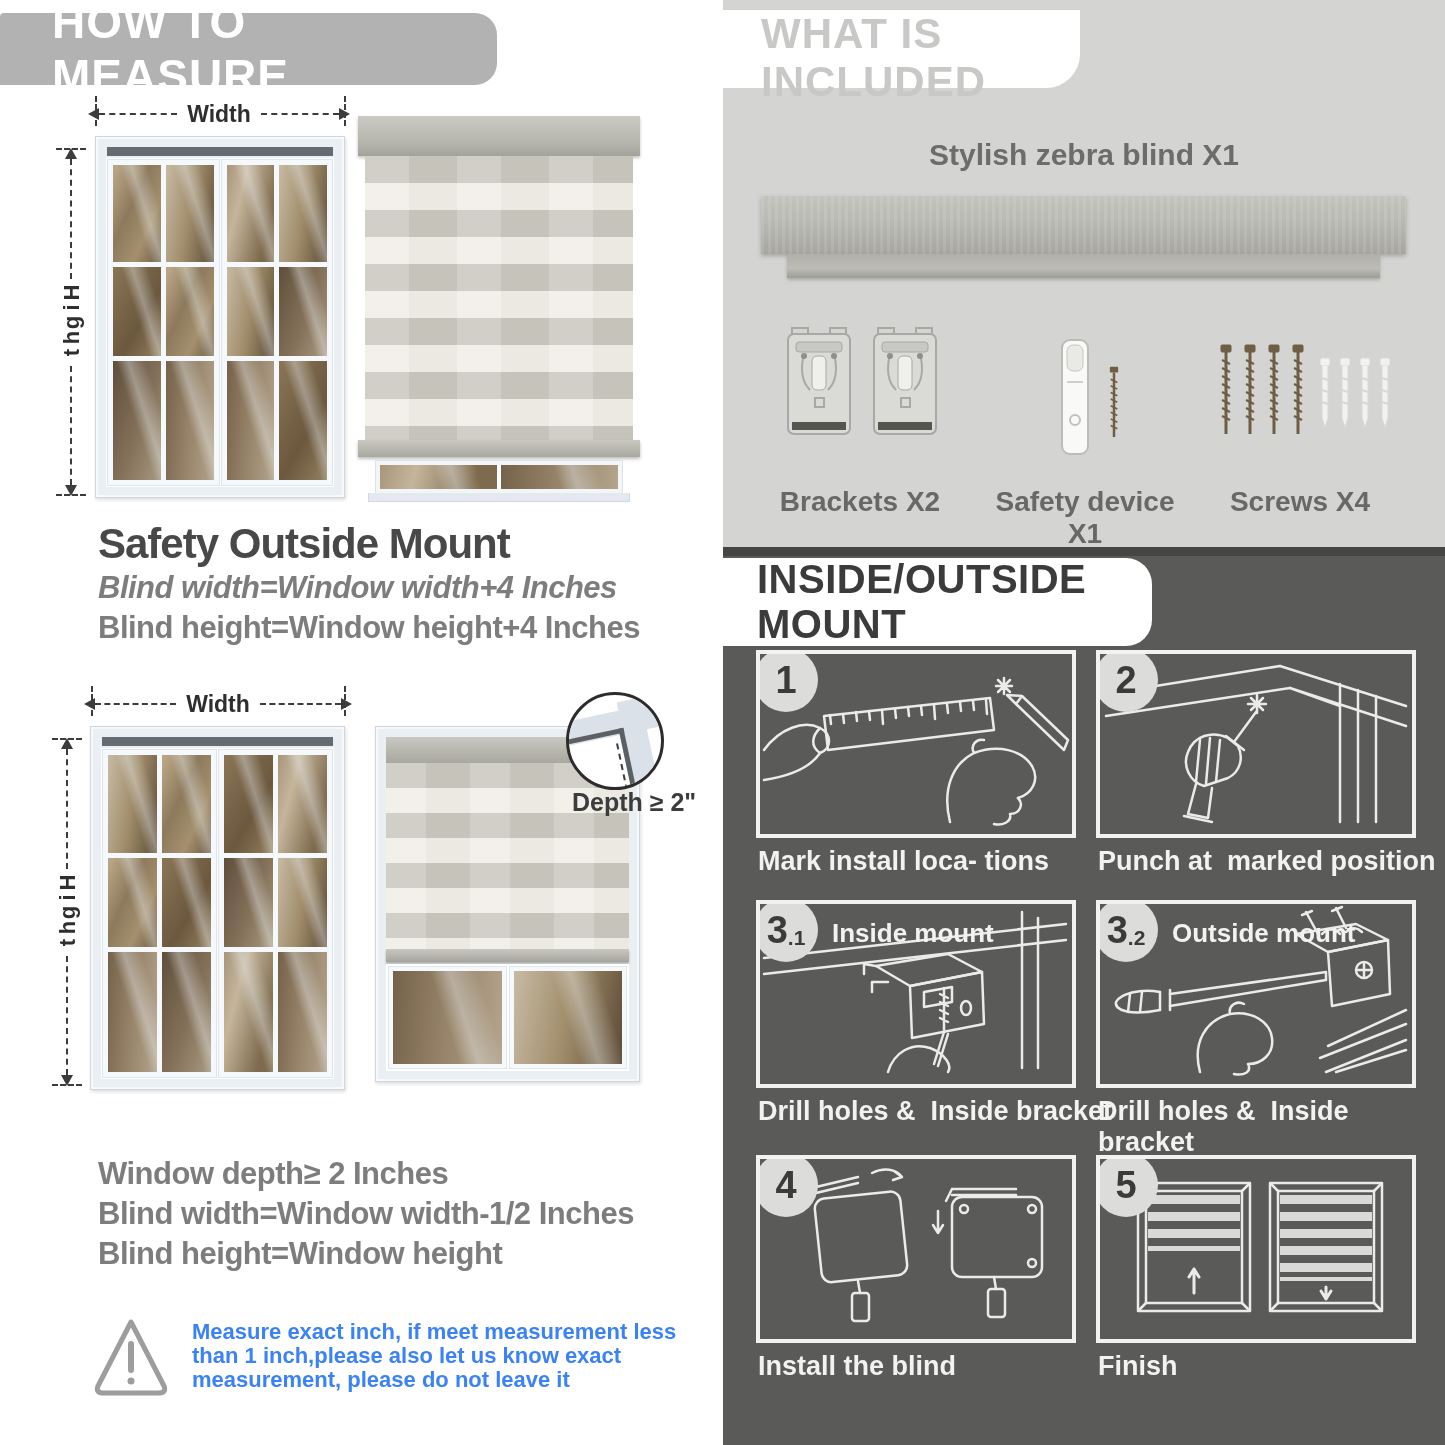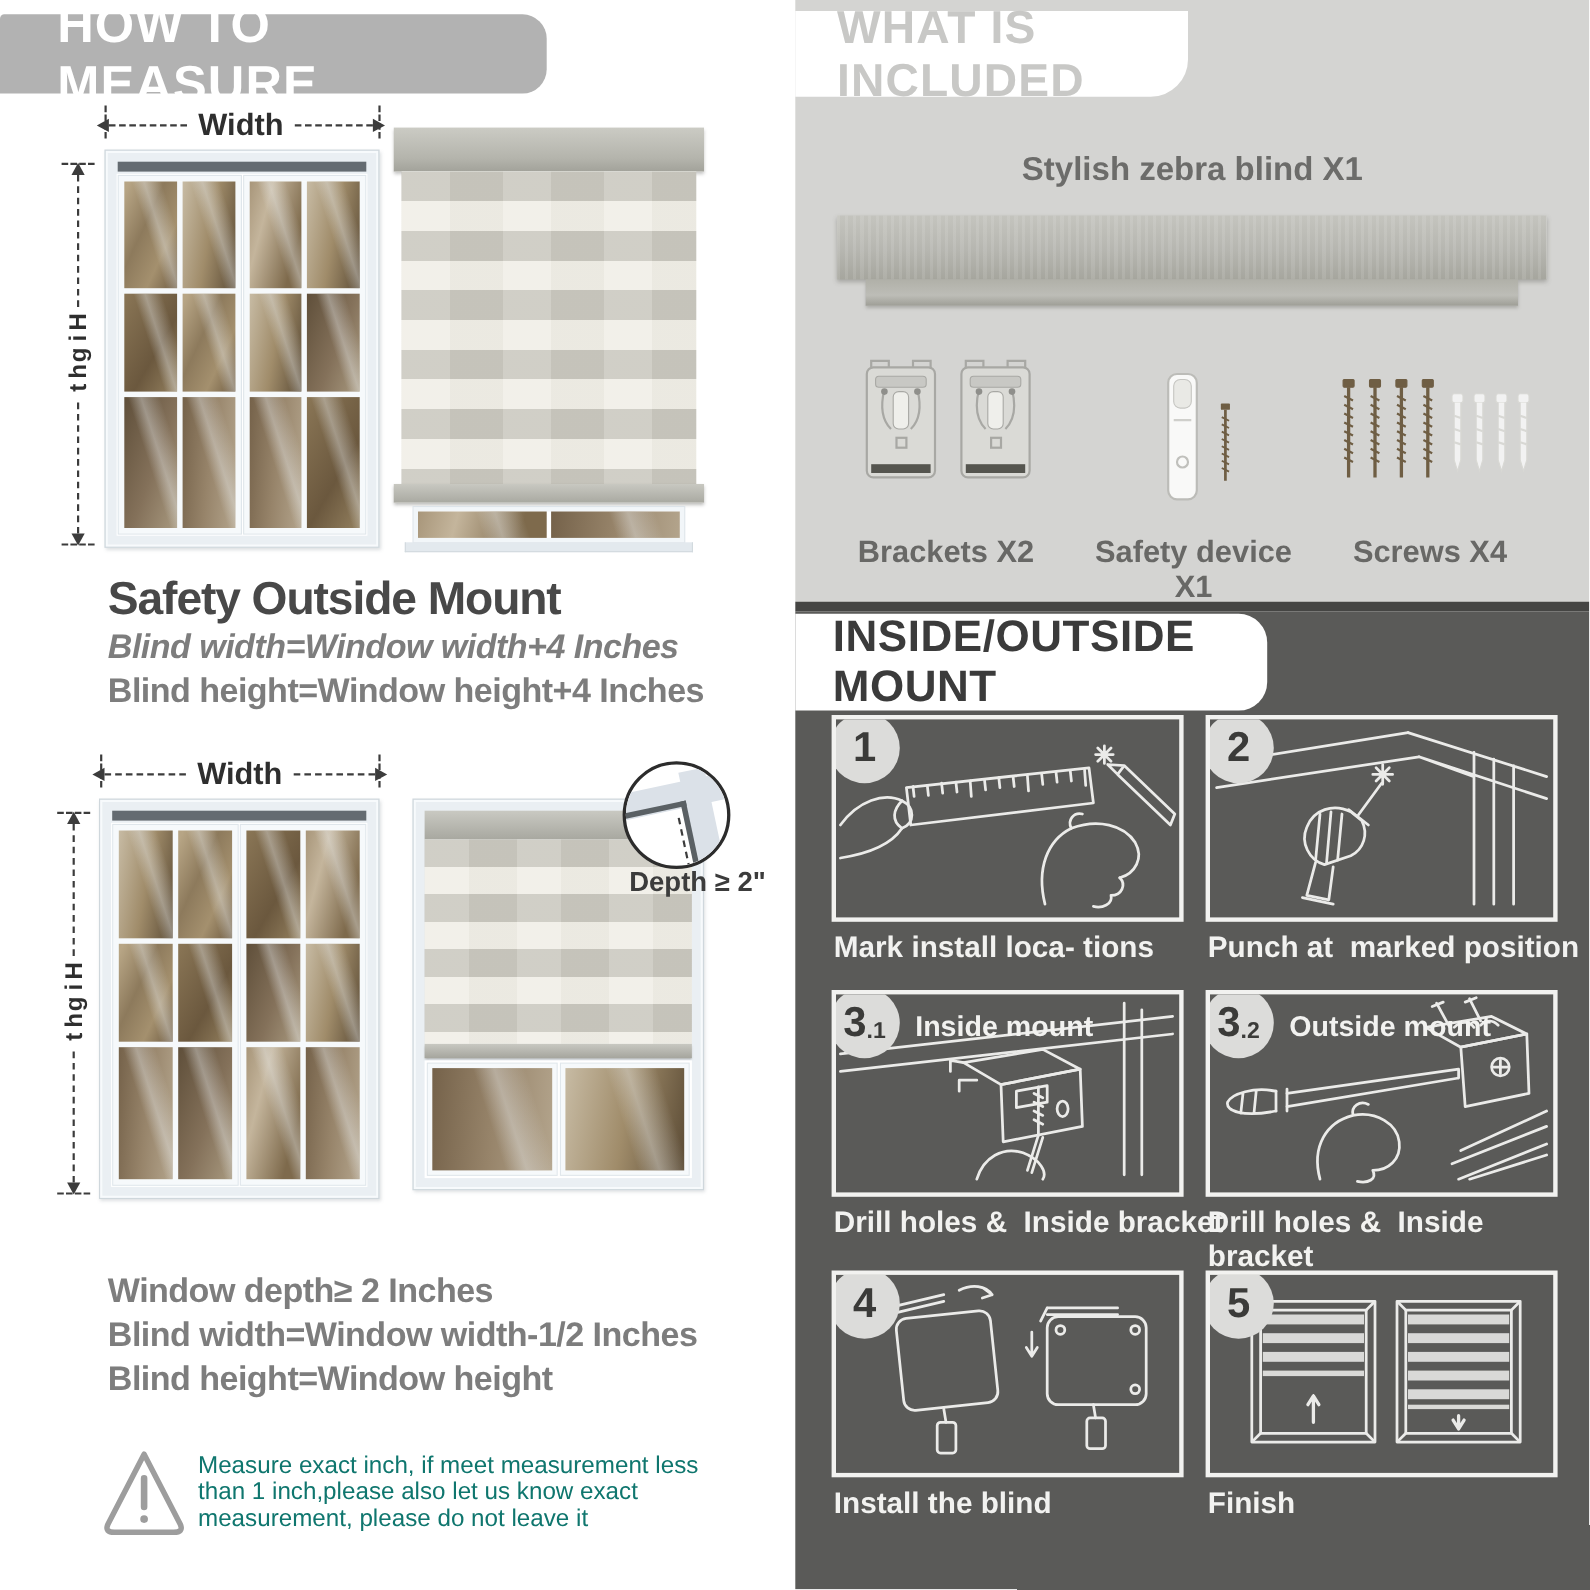--- a/index.html
+++ b/index.html
@@ -31,21 +31,21 @@
   .pv3{background:linear-gradient(120deg,#8a7656 0%,#6b583e 60%,#93805f 100%);}
   .pv4{background:linear-gradient(105deg,#a8967a 0%,#c4b59c 30%,#7e6a4c 80%);}
   .pv5{background:linear-gradient(95deg,#75624a 0%,#97846a 50%,#b3a48c 100%);}
   .pv6{background:linear-gradient(110deg,#5f4f3a 0%,#84715a 55%,#a8997f 100%);}
 
   
   .dim-h{display:flex;align-items:center;height:16px;}
   .dim-h .ln{flex:1;border-top:2px dashed #3c3c3c;}
   .ah-l{width:0;height:0;border-top:6px solid transparent;border-bottom:6px solid transparent;border-right:11px solid #3c3c3c;}
   .ah-r{width:0;height:0;border-top:6px solid transparent;border-bottom:6px solid transparent;border-left:11px solid #3c3c3c;}
-  .dim-h .lbl{padding:0 10px;font-weight:bold;font-size:28px;color:#2e2e2e;}
+  .dim-h .lbl{padding:0 10px;font-weight:bold;font-size:23px;color:#2e2e2e;}
   .tick-v{position:absolute;width:0;height:30px;border-left:2px dashed #3c3c3c;}
   .tick-h{position:absolute;height:0;width:30px;border-top:2px dashed #3c3c3c;}
   .dim-v{display:flex;flex-direction:column;align-items:center;width:18px;}
   .dim-v .ln{flex:1;border-left:2px dashed #3c3c3c;}
   .ah-u{width:0;height:0;border-left:6px solid transparent;border-right:6px solid transparent;border-bottom:11px solid #3c3c3c;}
   .ah-d{width:0;height:0;border-left:6px solid transparent;border-right:6px solid transparent;border-top:11px solid #3c3c3c;}
   .vlabel{display:flex;flex-direction:column;align-items:center;padding:6px 0;}
   .vlabel span{display:block;width:26px;height:15px;line-height:15px;text-align:center;
                transform:rotate(-90deg);font-weight:bold;font-size:22px;color:#2e2e2e;}
 
@@ -76,26 +76,26 @@
 
   
   .mag{width:92px;height:92px;border-radius:50%;border:3px solid #2c2c2c;background:#fff;overflow:hidden;}
   .mag>div{position:absolute;}
   .mag-band-h{left:-8px;right:-14px;top:16px;height:24px;background:#dbe1e8;transform:rotate(-12deg);}
   .mag-band-v{top:4px;bottom:-14px;right:10px;width:24px;background:#dbe1e8;transform:rotate(-12deg);}
   .mag-frame{left:4px;right:30px;top:38px;bottom:-14px;border-top:5px solid #5a6064;border-right:5px solid #5a6064;transform:rotate(-12deg);}
   .mag-dash{right:38px;top:48px;bottom:-4px;border-left:2px dashed #3c3c3c;transform:rotate(-12deg);}
   .depth-label{font-weight:bold;font-size:25px;color:#3c3c3c;}
 
-  .note-text{font-weight:normal;font-size:22px;color:#0f766e;line-height:24px;}
+  .note-text{font-weight:bold;font-size:22px;color:#3b82f6;line-height:24px;margin-left:12px;}
 
   
   .right-top{left:723px;top:0;width:722px;height:547px;background:#d4d4d2;}
   .wii-banner{left:723px;top:10px;width:357px;height:78px;background:#fff;border-radius:0 0 34px 0;
-              display:flex;align-items:center;}
+              display:flex;}
   .wii-banner span{color:#c8c8c6;font-weight:bold;font-size:42px;letter-spacing:1px;padding-left:38px;}
   .blind-x1-label{left:723px;top:138px;width:722px;text-align:center;font-weight:bold;font-size:30px;color:#6c6c6a;}
   .cassette-big{left:761px;top:196px;width:645px;height:58px;
       background:linear-gradient(180deg,#c4c4be 0%,#b6b6b0 55%,#a6a69e 100%);
       box-shadow:0 2px 4px rgba(110,110,105,.45);}
   .cassette-big::after{content:"";position:absolute;inset:0;
       background:repeating-linear-gradient(90deg,rgba(255,255,255,.10) 0 3px,transparent 3px 7px);}
   .cassette-lip{left:787px;top:254px;width:593px;height:24px;
       background:linear-gradient(180deg,#b0b0a8,#bdbdb7 60%,#9e9e96);box-shadow:0 2px 3px rgba(110,110,105,.4);}
   .inc-label{position:absolute;top:486px;width:190px;text-align:center;font-weight:bold;font-size:28px;color:#686866;}

